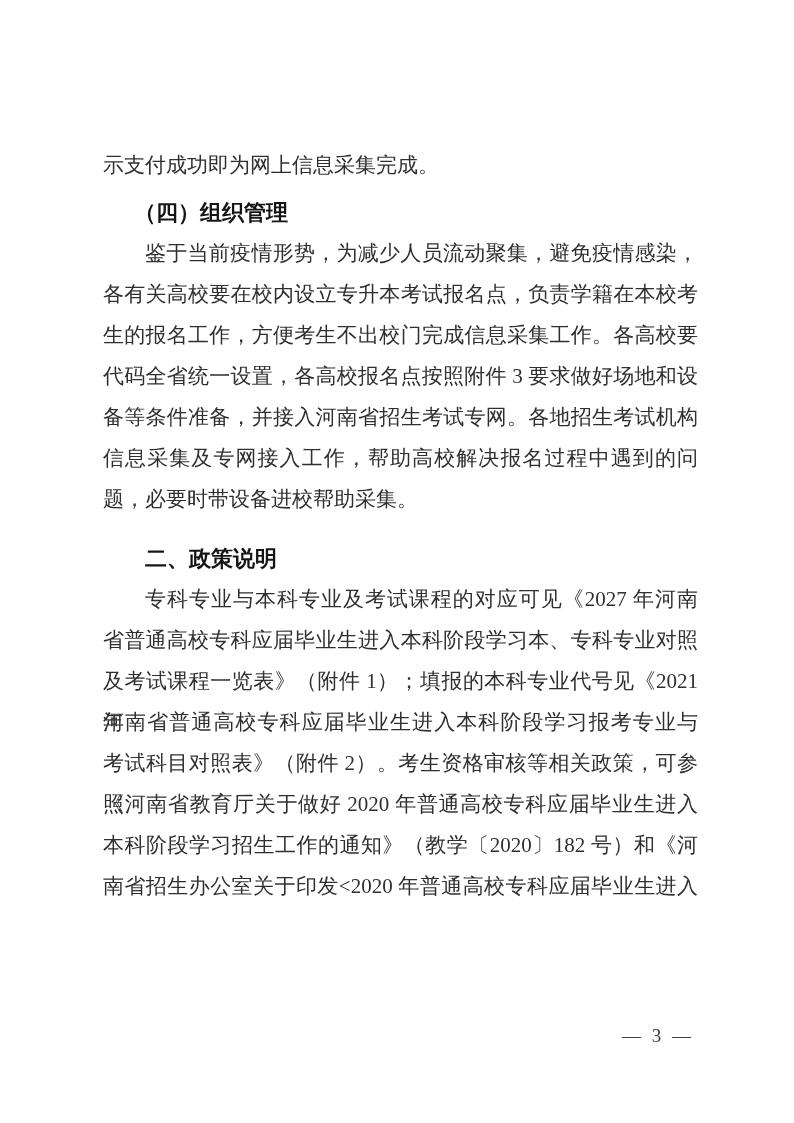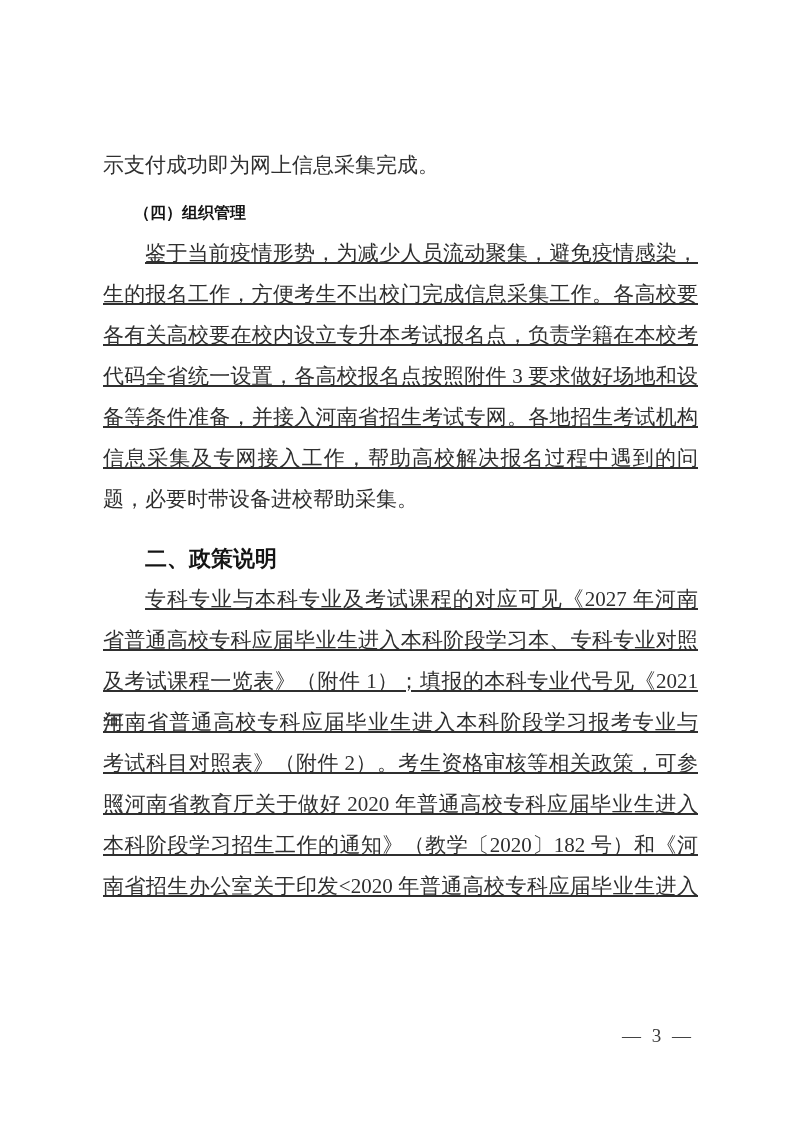--- a/index.html
+++ b/index.html
@@ -30,32 +30,31 @@
     font-family: "Liberation Serif", serif;
     white-space: nowrap;
     color: #2f2f2f;
   }
   
   .just {
     white-space: normal;
     text-align: justify;
     text-align-last: justify;
     text-justify: inter-character;
-    text-decoration: underline;
   }
   .indent { text-indent: 42px; }
   .heading {
     height: 41px;
     line-height: 41px;
     font-weight: 700;
     color: #141414;
   }
   .heading.kai {
     margin-top: 6px;
-    font-size: 16px;
+    font-size: 22px;
     text-indent: 31px;
     font-family: "Liberation Serif", serif;
   }
   .heading.hei {
     margin-top: 18px;
     font-size: 22px;
     text-indent: 42px;
     font-family: "Liberation Sans", sans-serif;
   }
   .page-number {
@@ -72,22 +71,22 @@
 <body>
 
 <div class="page">
   <main class="content">
 
     <p class="line">示支付成功即为网上信息采集完成。</p>
 
     <h2 class="heading kai">（四）组织管理</h2>
 
     <p class="line just indent">鉴于当前疫情形势，为减少人员流动聚集，避免疫情感染，</p>
+    <p class="line just">各有关高校要在校内设立专升本考试报名点，负责学籍在本校考</p>
     <p class="line just">生的报名工作，方便考生不出校门完成信息采集工作。各高校要</p>
-    <p class="line just">各有关高校要在校内设立专升本考试报名点，负责学籍在本校考</p>
     <p class="line just">代码全省统一设置，各高校报名点按照附件 3 要求做好场地和设</p>
     <p class="line just">备等条件准备，并接入河南省招生考试专网。各地招生考试机构</p>
     <p class="line just">信息采集及专网接入工作，帮助高校解决报名过程中遇到的问</p>
     <p class="line">题，必要时带设备进校帮助采集。</p>
 
     <h2 class="heading hei">二、政策说明</h2>
 
     <p class="line just indent">专科专业与本科专业及考试课程的对应可见《2027 年河南</p>
     <p class="line just">省普通高校专科应届毕业生进入本科阶段学习本、专科专业对照</p>
     <p class="line just">及考试课程一览表》（附件 1）；填报的本科专业代号见《2021 年</p>

